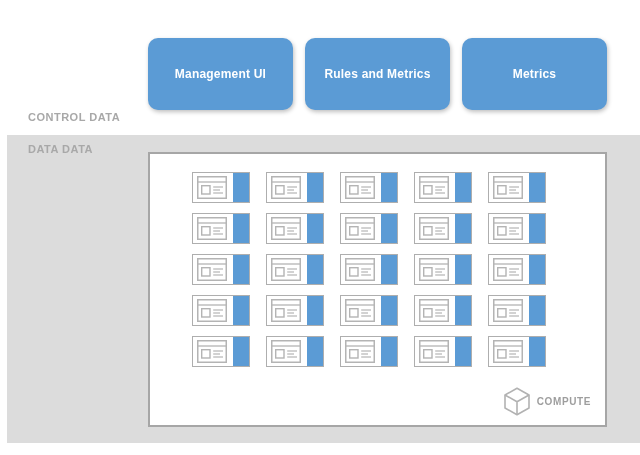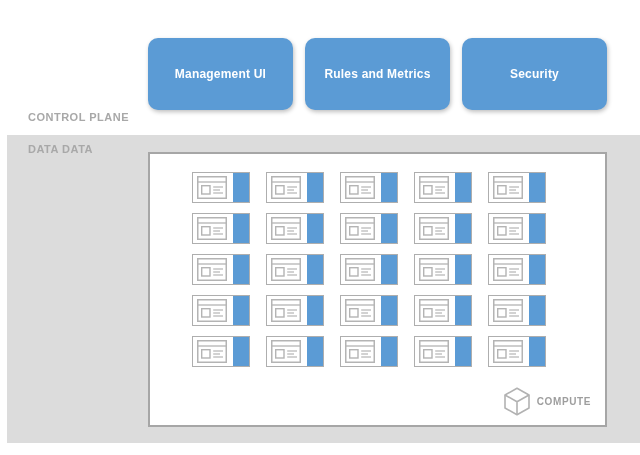--- a/index.html
+++ b/index.html
@@ -58,24 +58,24 @@
   }
 </style>
 </head>
 <body>
 
 <div class="canvas" style="--accent: #5b9bd5; --planebg: #dcdcdc; --labelgray: #a8a8a8; --bordergray: #a6a6a6;">
 
   <div class="buttons-row">
     <div class="svc-btn">Management UI</div>
     <div class="svc-btn">Rules and Metrics</div>
-    <div class="svc-btn">Security</div>
-  </div>
-
-  <div class="plane-label cp-label">CONTROL PLANE</div>
+    <div class="svc-btn">Metrics</div>
+  </div>
+
+  <div class="plane-label cp-label">CONTROL DATA</div>
 
   <div class="dp-region">
     <div class="plane-label dp-label">DATA DATA</div>
 
     <div class="grid-box">
       <div class="grid">
   <div class="inst">
     <svg class="win" width="30" height="23" viewBox="0 0 30 23">
       <rect x="0.75" y="0.75" width="28.5" height="21.5" fill="#ffffff" stroke="#b4b4b4" stroke-width="1.5"></rect>
       <line x1="1" y1="6" x2="29" y2="6" stroke="#b4b4b4" stroke-width="1.3"></line>

